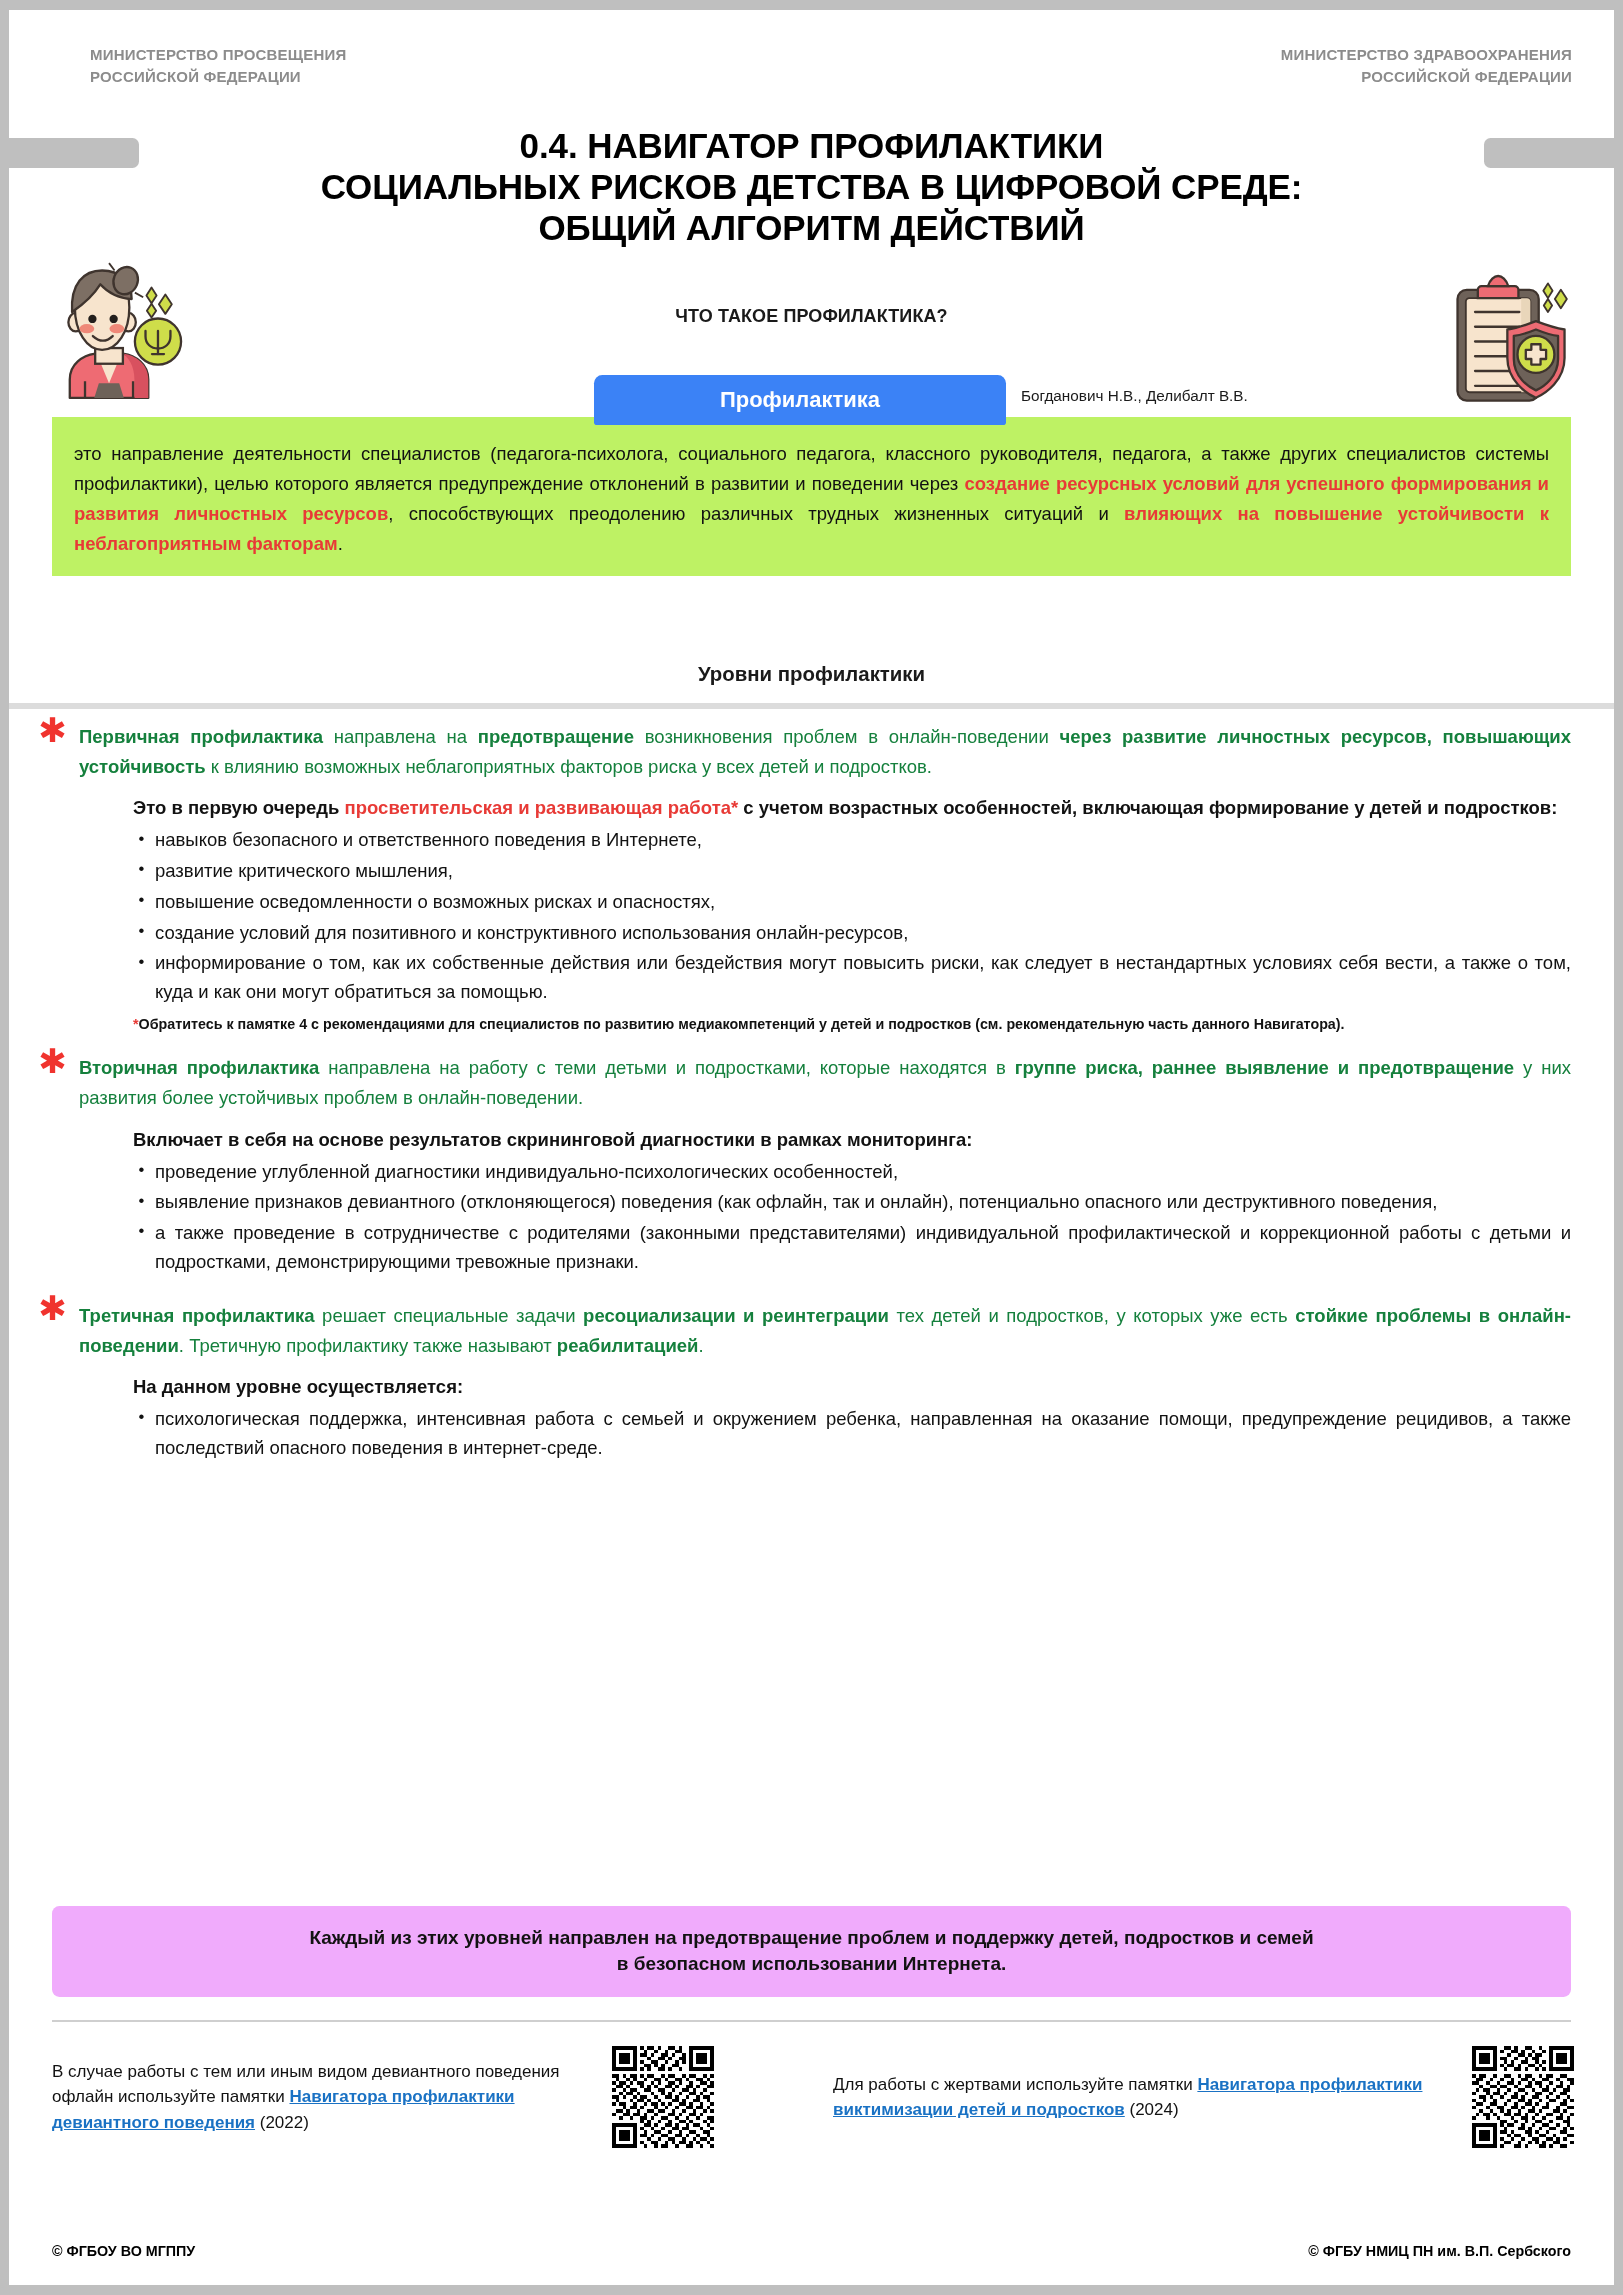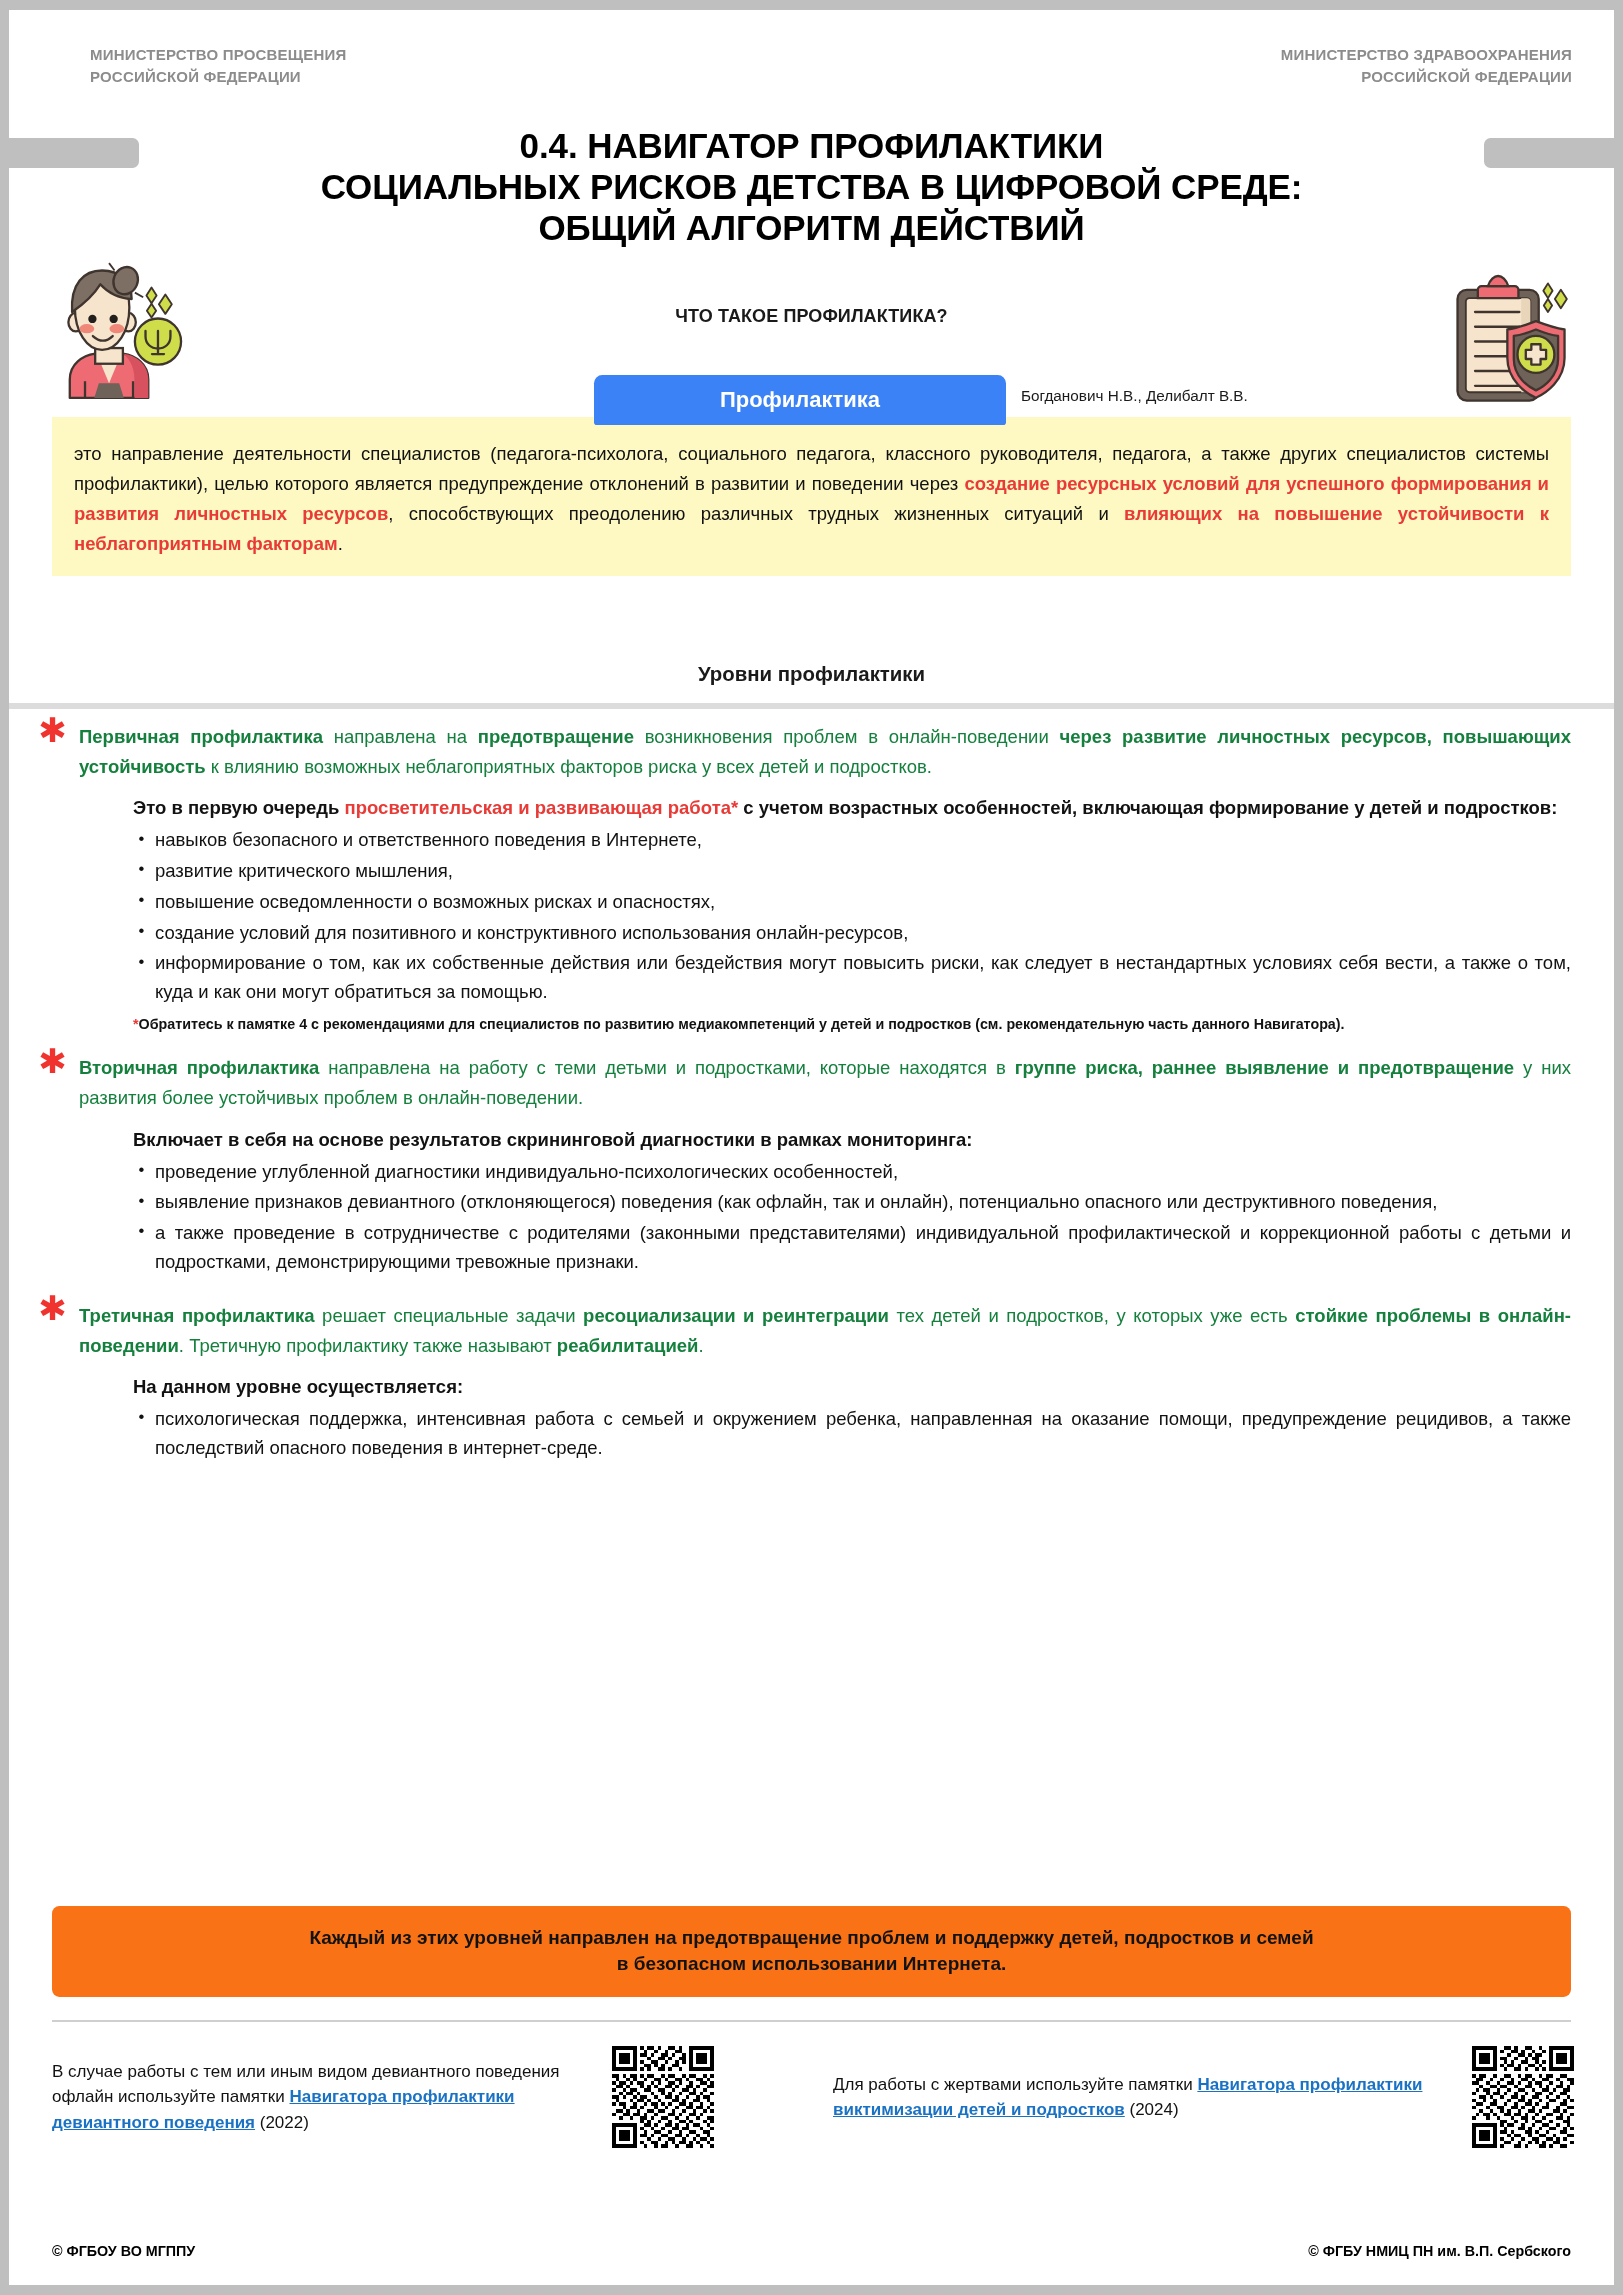--- a/index.html
+++ b/index.html
@@ -105,21 +105,21 @@
     color: #1a1a1a;
     z-index: 3;
   }
 
   
   .defbox {
     position: absolute;
     left: 52px;
     right: 52px;
     top: 417px;
-    background: #fef9c3;
+    background: #bef264;
     padding: 22px 22px 16.7px 22px;
     font-size: 18.5px;
     line-height: 1.62;
     text-align: justify;
     color: #121212;
   }
   .defbox .hl { color: #e83a36; font-weight: 700; }
 
   
   .levels-head {
@@ -215,21 +215,21 @@
     color: #121212;
   }
   .footnote .ast { color: #e83a36; }
 
   
   .conclusion {
     position: absolute;
     left: 52px;
     right: 52px;
     top: 1906px;
-    background: #f97316;
+    background: #f0abfc;
     border-radius: 7.4px;
     padding: 18.5px 32px;
     text-align: center;
     font-size: 19px;
     font-weight: 700;
     line-height: 1.42;
     color: #121212;
   }
 
   .rule-2 {

